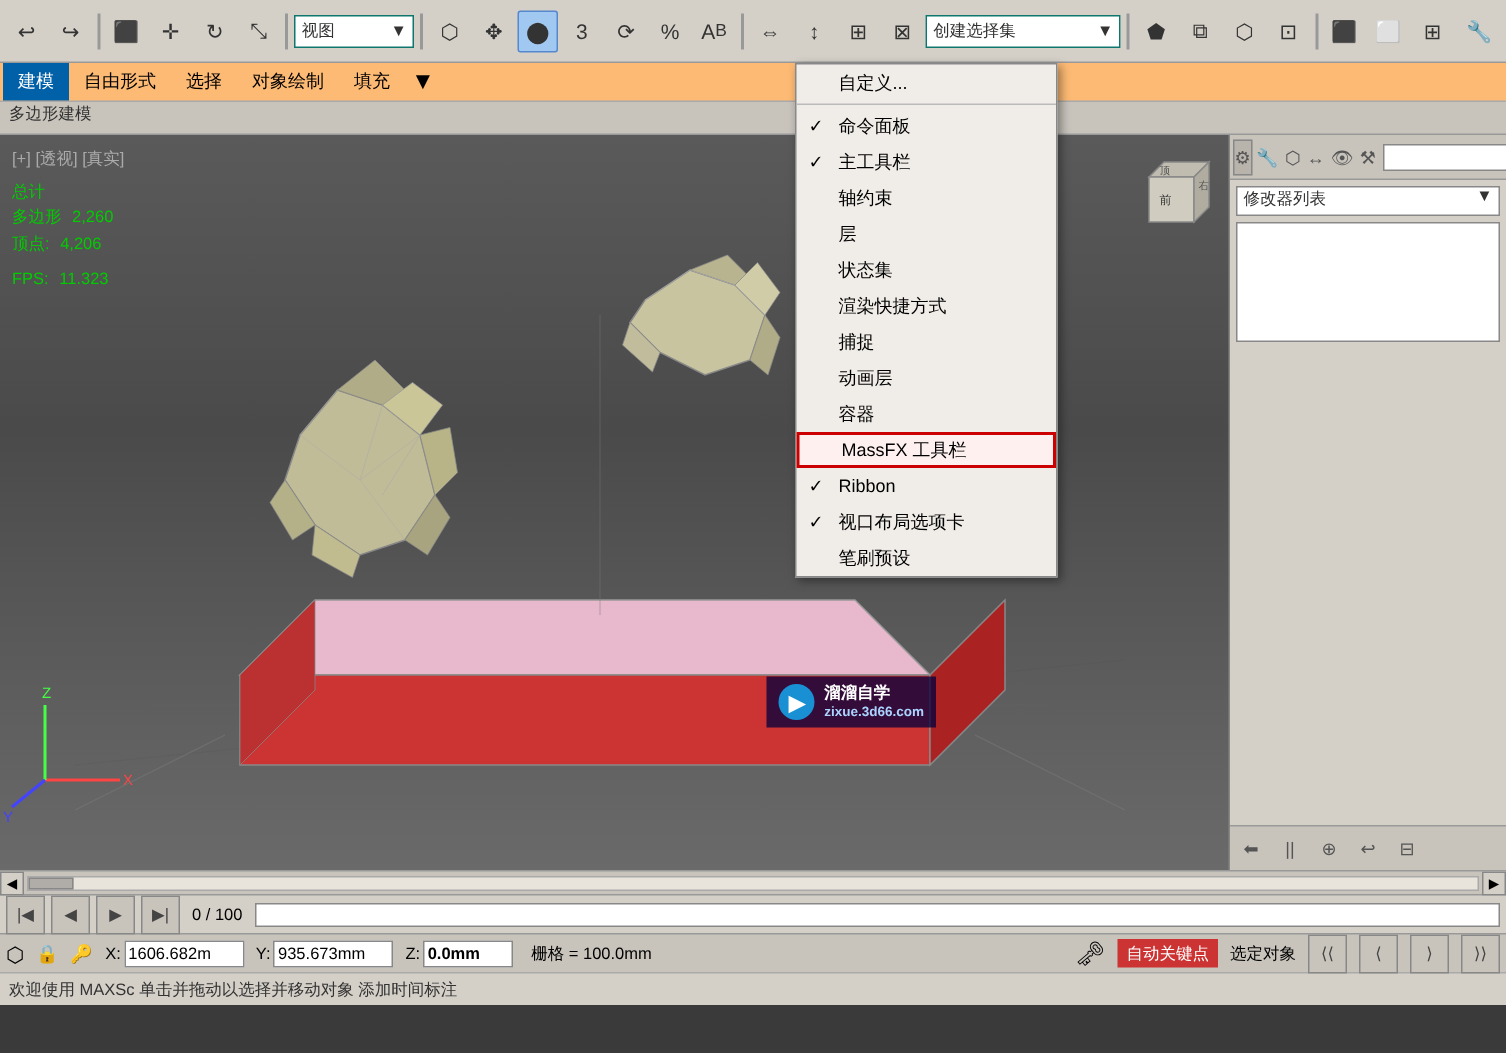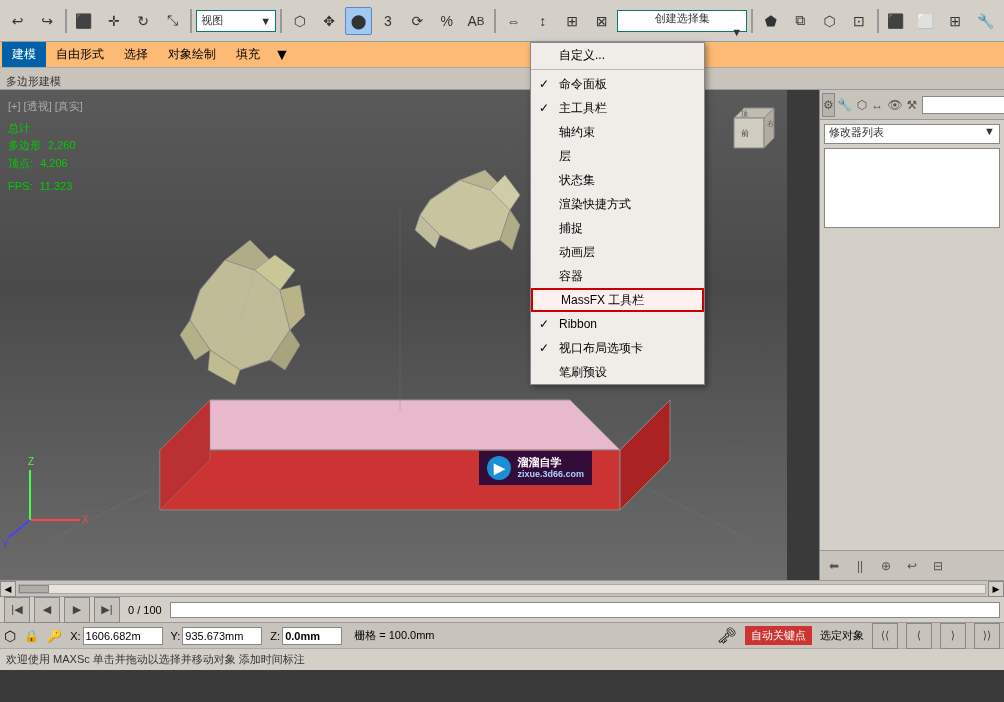--- a/index.html
+++ b/index.html
@@ -48,21 +48,20 @@
       display: flex;
       align-items: center;
       padding: 0 4px;
       cursor: pointer;
       font-size: 11px;
       color: #333;
       min-width: 80px;
     }
     .toolbar-dropdown-wide {
       min-width: 130px;
-      flex-direction: column;
     }
 
     
     .menu-bar {
       height: 26px;
       background: #fdba74;
       border-bottom: 1px solid #aaa;
       display: flex;
       align-items: center;
       padding: 0 2px;
@@ -77,21 +76,21 @@
       align-items: center;
     }
     .menu-item.active { background: #0060a8; color: #fff; }
 
     
     .breadcrumb-bar {
       height: 22px;
       background: #c8c4bc;
       border-bottom: 1px solid #999;
       display: flex;
-      align-items: flex-end;
+      align-items: flex-start;
       padding: 0 6px;
       font-size: 11px;
       color: #333;
     }
 
     
     .left-info {
       width: 120px;
       background: transparent;
       padding: 4px;
@@ -404,21 +403,21 @@
   <div class="menu-item">选择</div>
   <div class="menu-item">对象绘制</div>
   <div class="menu-item">填充</div>
   <span style="margin-left:4px; font-size:16px; cursor:pointer;">▼</span>
 </div>
 
 <div class="breadcrumb-bar">
   <span>多边形建模</span>
 </div>
 
-<div style="display:flex; height: 490px; position:relative;gap:32px;">
+<div style="display:flex; height: 490px; position:relative;">
 
   <div class="viewport">
 
     <div class="left-info">
       <div style="color:#aaa; font-size:11px;">[+] [透视] [真实]</div>
       <div style="margin-top:4px;">
         <span style="color:#00cc00">总计</span>
       </div>
       <div style="color:#00cc00;">
         <span>多边形</span>

